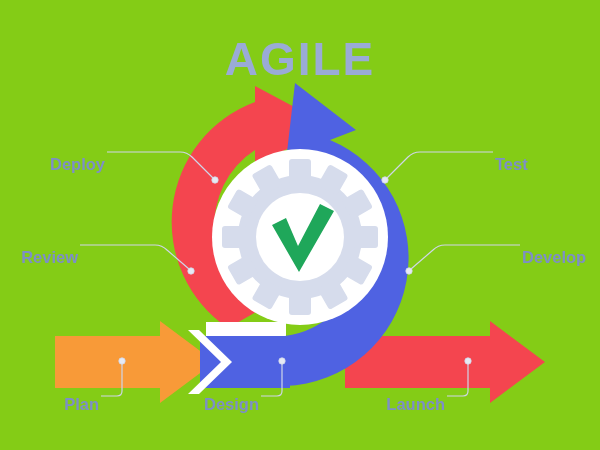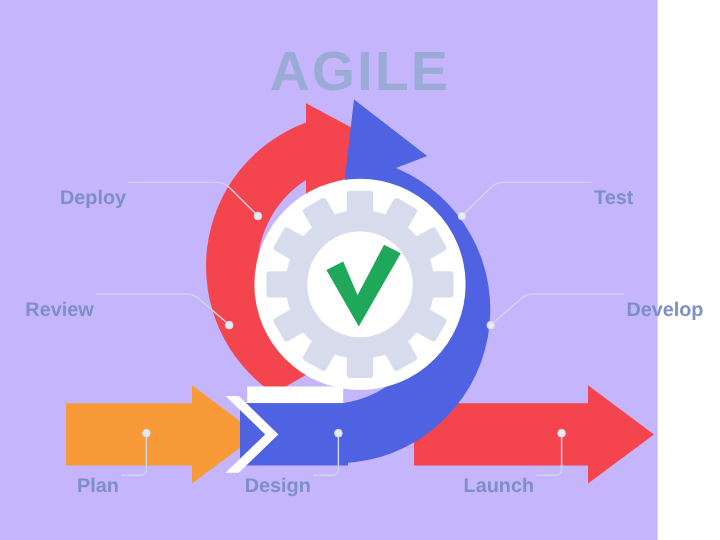--- a/index.html
+++ b/index.html
@@ -8,23 +8,23 @@
     background: #ffffff;
   }
   body {
     width: 600px;
     height: 450px;
     overflow: hidden;
     font-family: "Liberation Sans", sans-serif;
   }
   #infographic {
     position: relative;
-    width: 548px;
+    width: 600px;
     height: 450px;
-    background: #c4b5fd;
+    background: #84cc16;
   }
   #infographic svg {
     display: block;
     position: absolute;
     top: 0;
     left: 0;
   }
   .title-text {
     font-family: "Liberation Sans", sans-serif;
     font-weight: bold;

